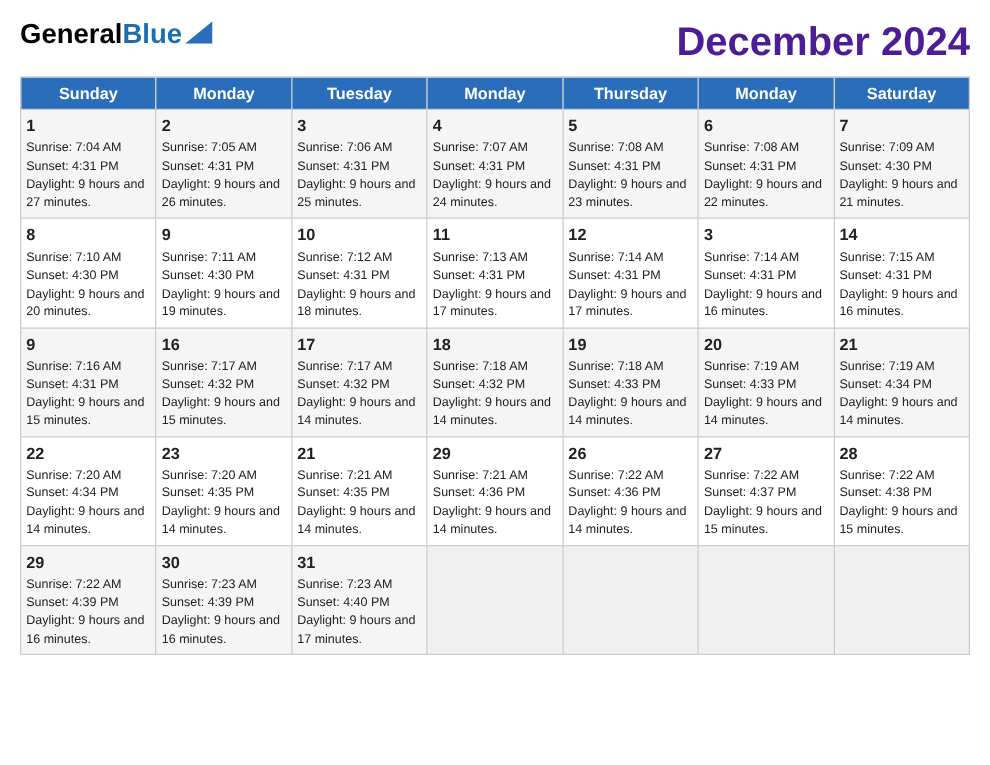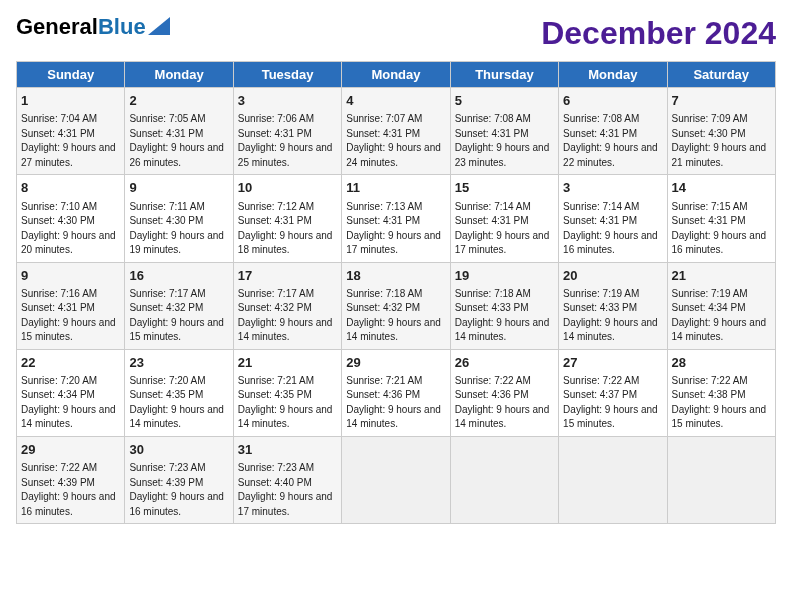--- a/index.html
+++ b/index.html
@@ -139,21 +139,21 @@
         </tr>
         <tr>
           <td><span class="day-num">8</span>
 <span class="cell-text">Sunrise: 7:10 AM<br>Sunset: 4:30 PM<br>Daylight: 9 hours and 20 minutes.</span></td>
           <td><span class="day-num">9</span>
 <span class="cell-text">Sunrise: 7:11 AM<br>Sunset: 4:30 PM<br>Daylight: 9 hours and 19 minutes.</span></td>
           <td><span class="day-num">10</span>
 <span class="cell-text">Sunrise: 7:12 AM<br>Sunset: 4:31 PM<br>Daylight: 9 hours and 18 minutes.</span></td>
           <td><span class="day-num">11</span>
 <span class="cell-text">Sunrise: 7:13 AM<br>Sunset: 4:31 PM<br>Daylight: 9 hours and 17 minutes.</span></td>
-          <td><span class="day-num">15</span>
+          <td><span class="day-num">12</span>
 <span class="cell-text">Sunrise: 7:14 AM<br>Sunset: 4:31 PM<br>Daylight: 9 hours and 17 minutes.</span></td>
           <td><span class="day-num">3</span>
 <span class="cell-text">Sunrise: 7:14 AM<br>Sunset: 4:31 PM<br>Daylight: 9 hours and 16 minutes.</span></td>
           <td><span class="day-num">14</span>
 <span class="cell-text">Sunrise: 7:15 AM<br>Sunset: 4:31 PM<br>Daylight: 9 hours and 16 minutes.</span></td>
         </tr>
         <tr>
           <td><span class="day-num">9</span>
 <span class="cell-text">Sunrise: 7:16 AM<br>Sunset: 4:31 PM<br>Daylight: 9 hours and 15 minutes.</span></td>
           <td><span class="day-num">16</span>

